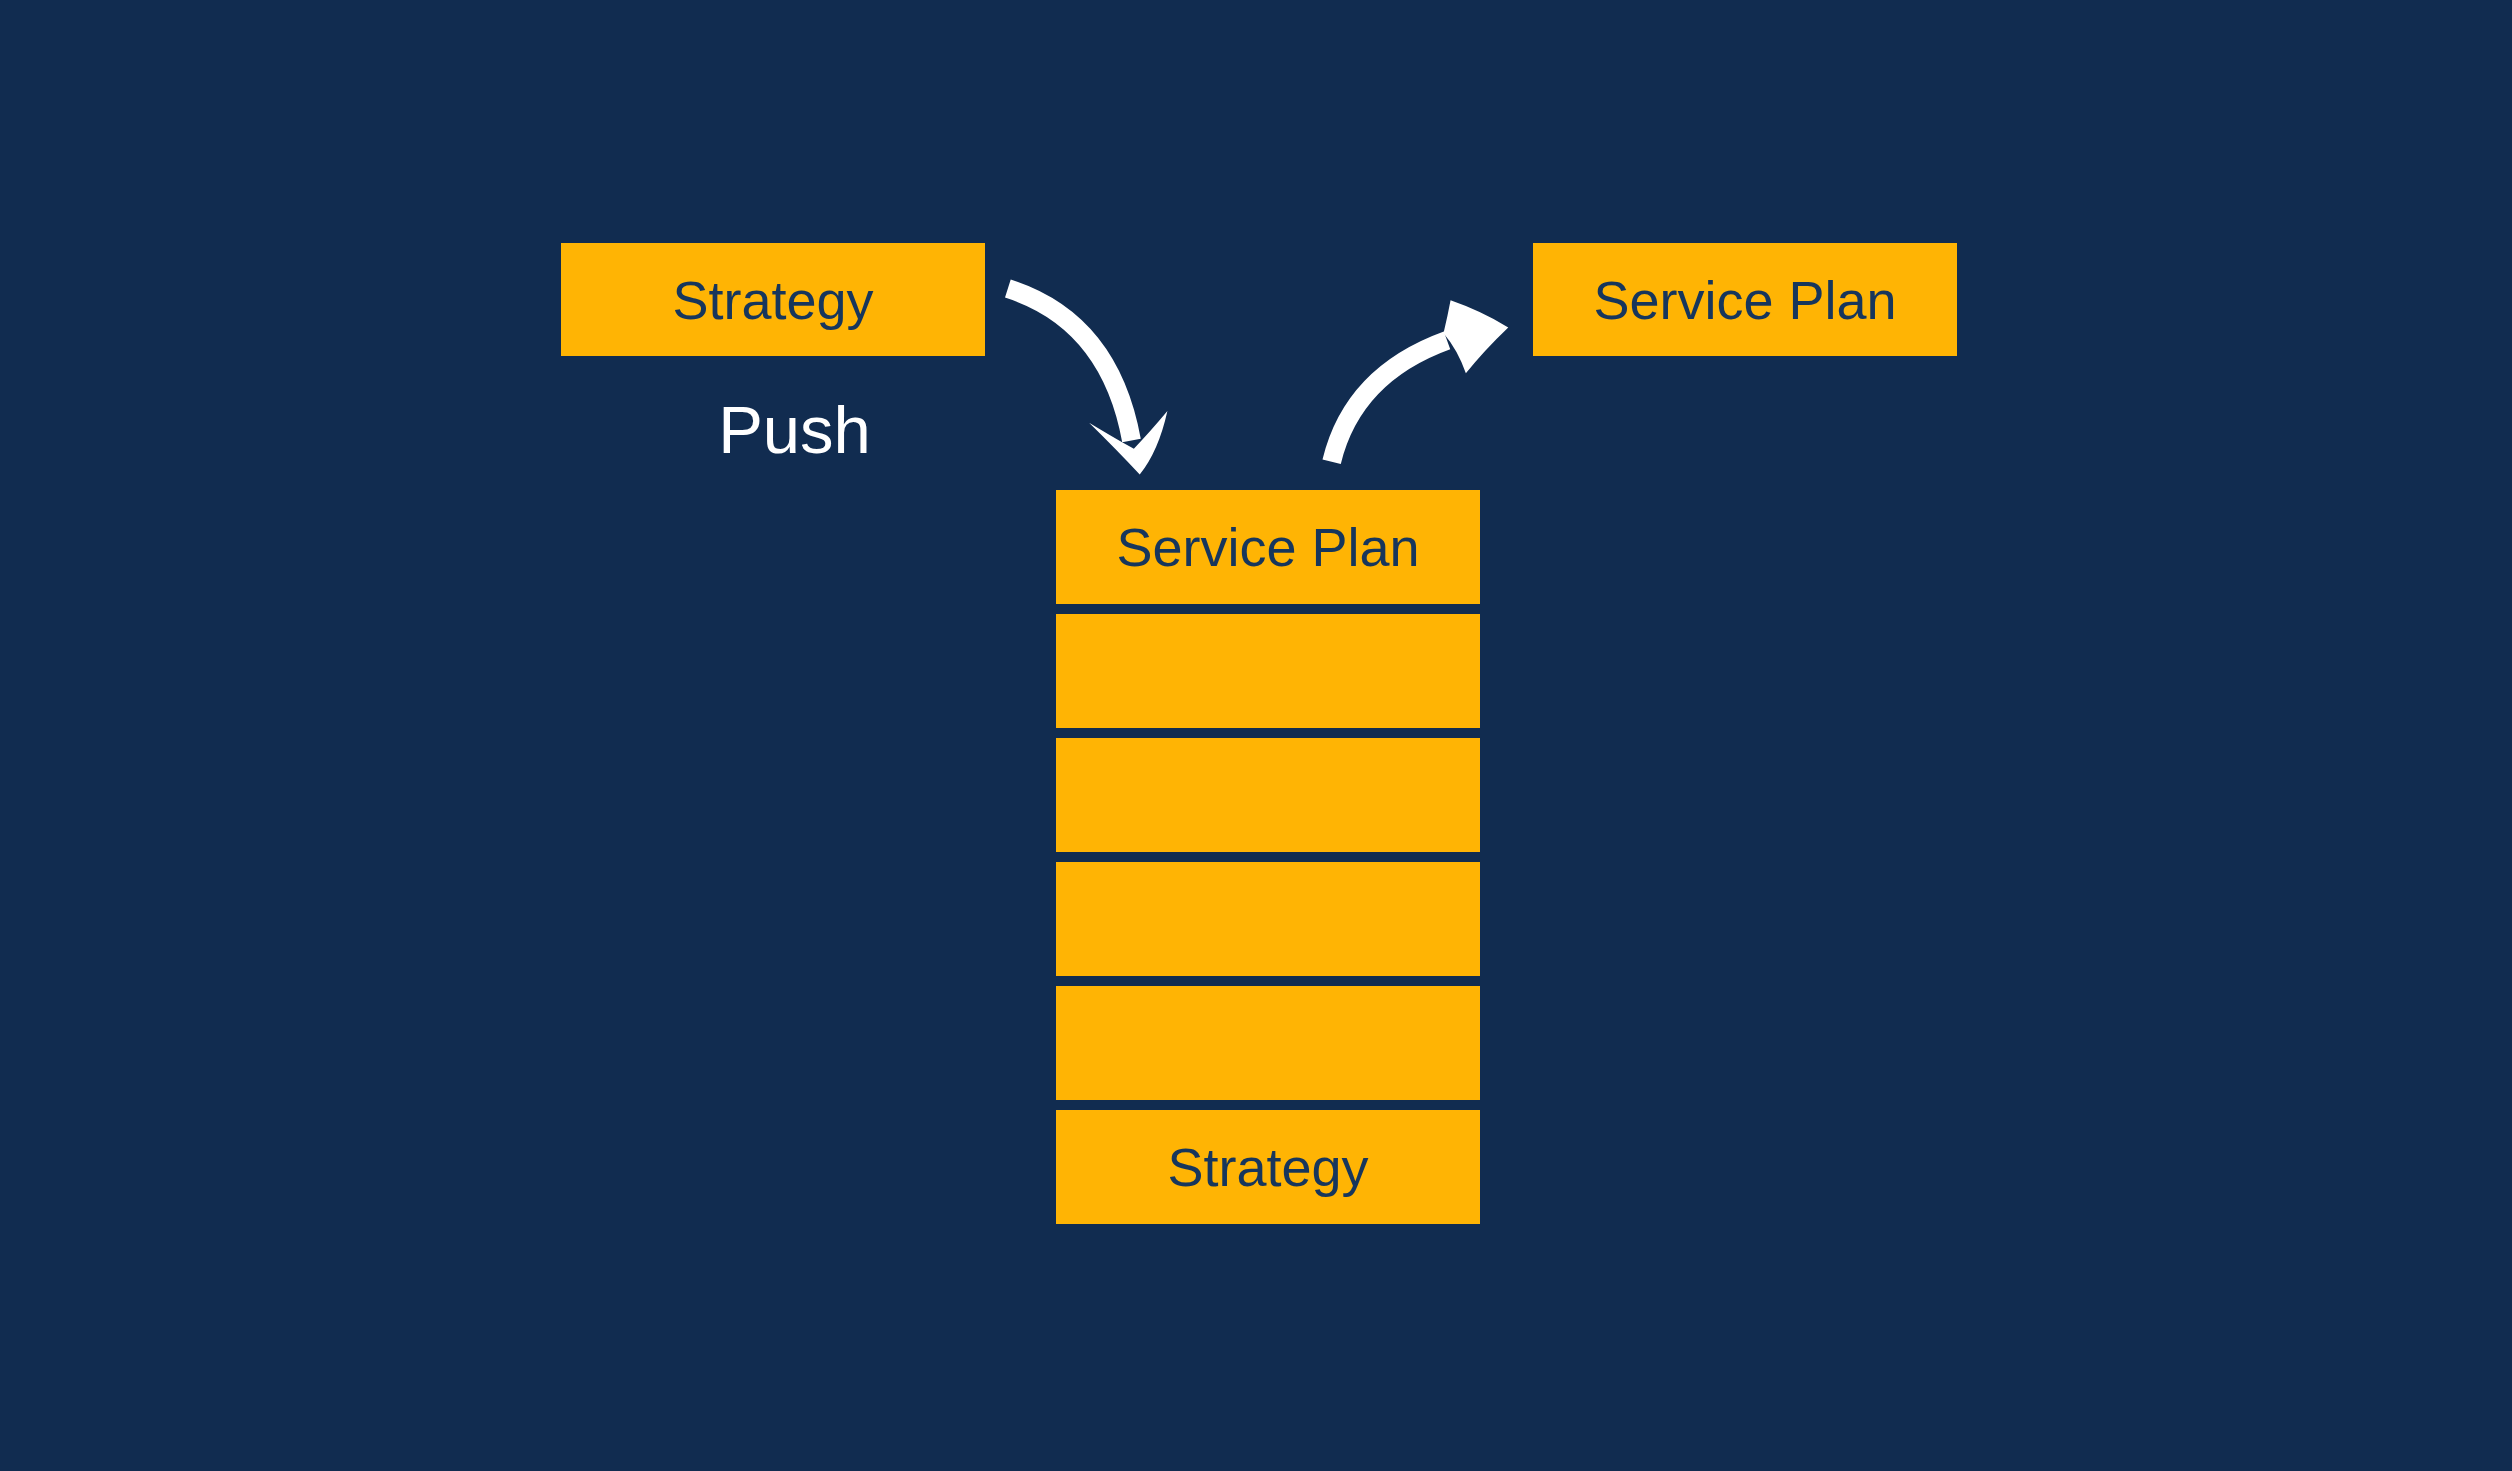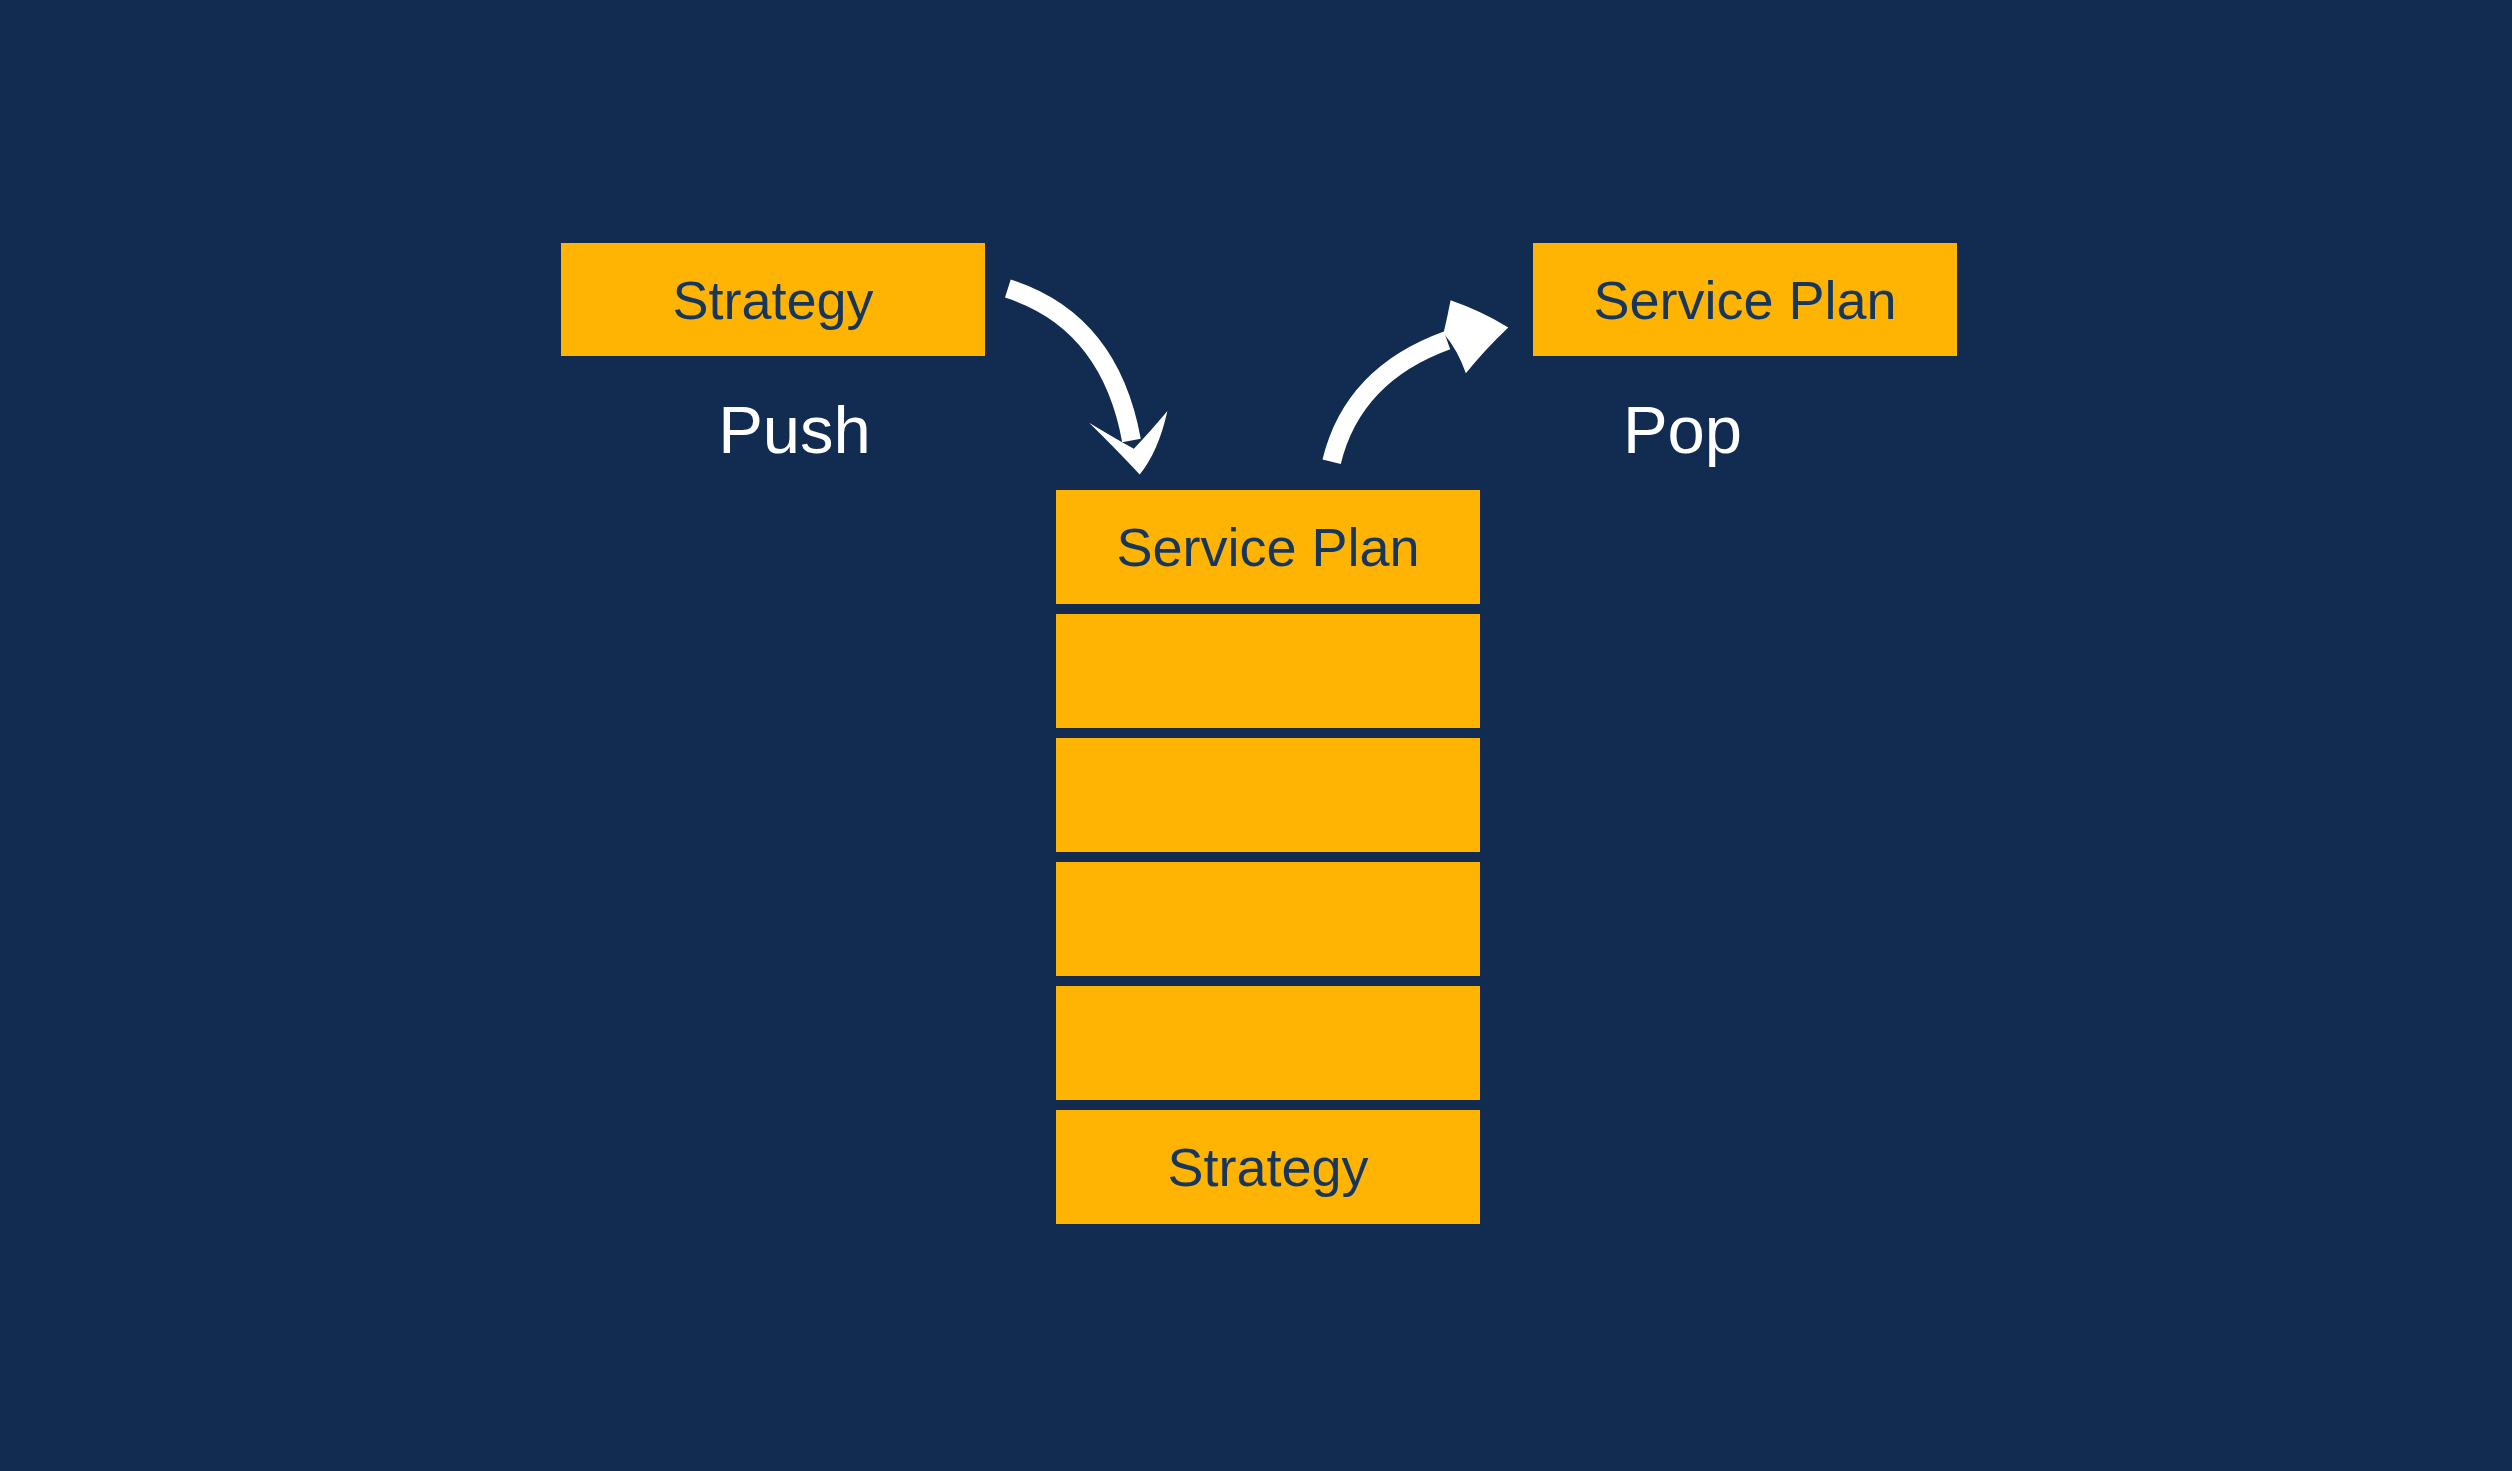--- a/index.html
+++ b/index.html
@@ -76,23 +76,20 @@
   </div>
 
   <div class="op-label" style="left:612px;top:382px;align-items:center;">
     <span>Push</span>
   </div>
 
   <div class="box" style="left:1533px;top:243px;">
     <span>Service Plan</span>
   </div>
 
-  <div class="op-label" style="left:1500px;top:382px;">
-    <span>Pop</span>
-  </div>
 
   <div class="stack">
     <div class="stack-row">
       <span>Service Plan</span>
     </div>
     <div class="stack-row">
       <span></span>
     </div>
     <div class="stack-row">
       <span></span>

